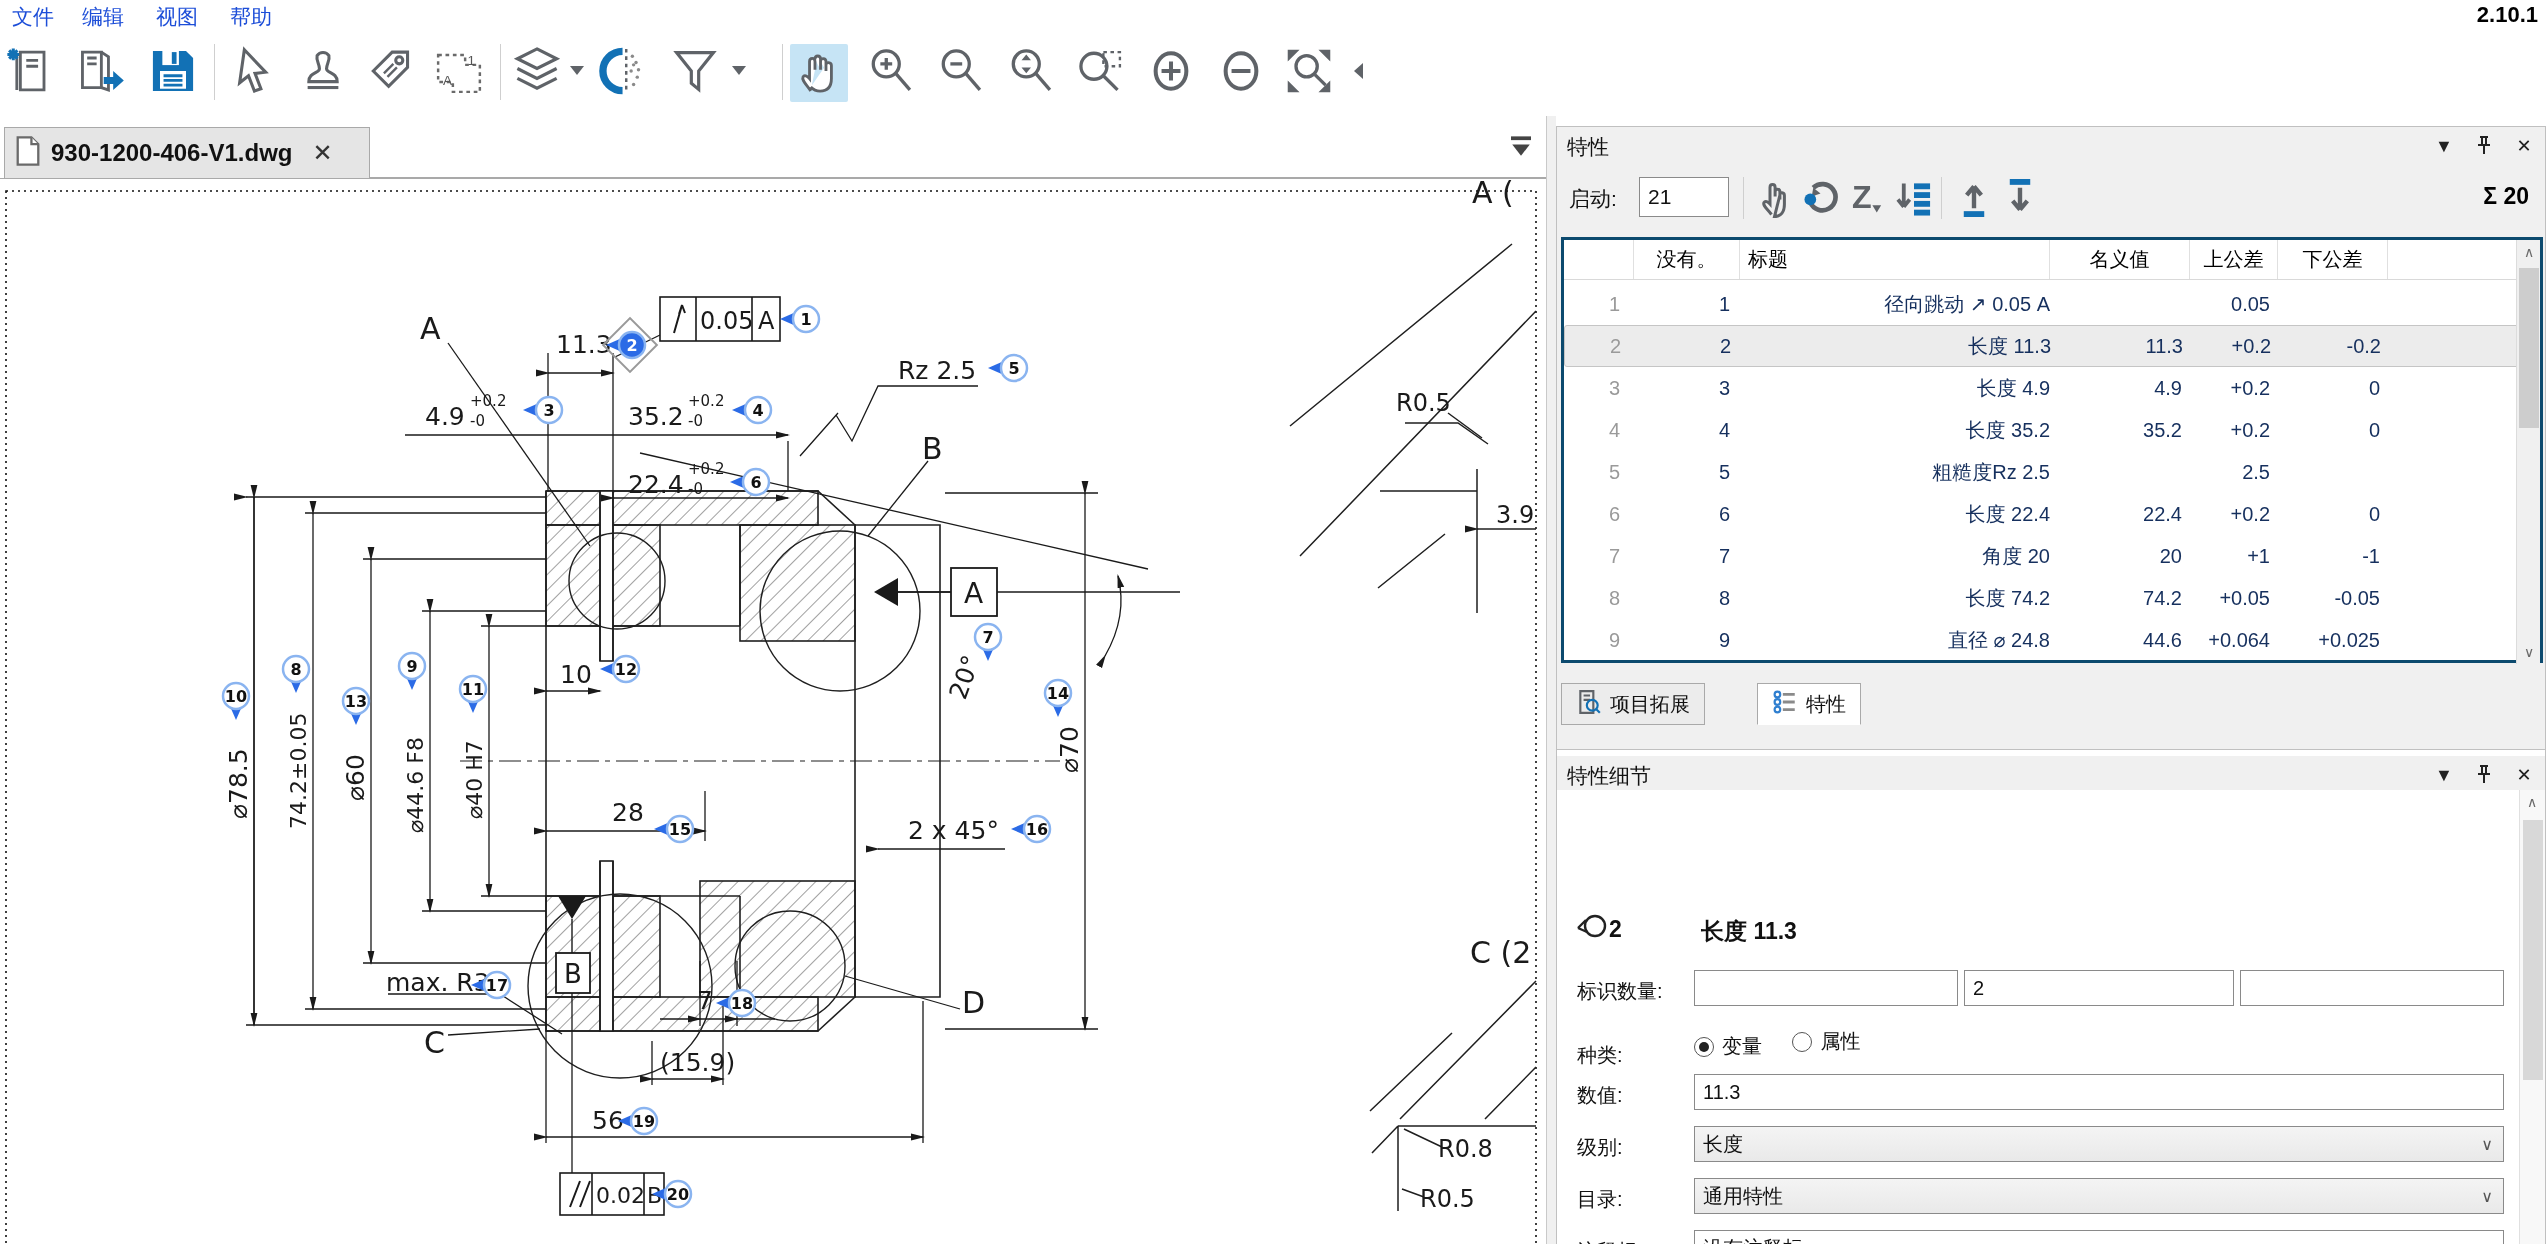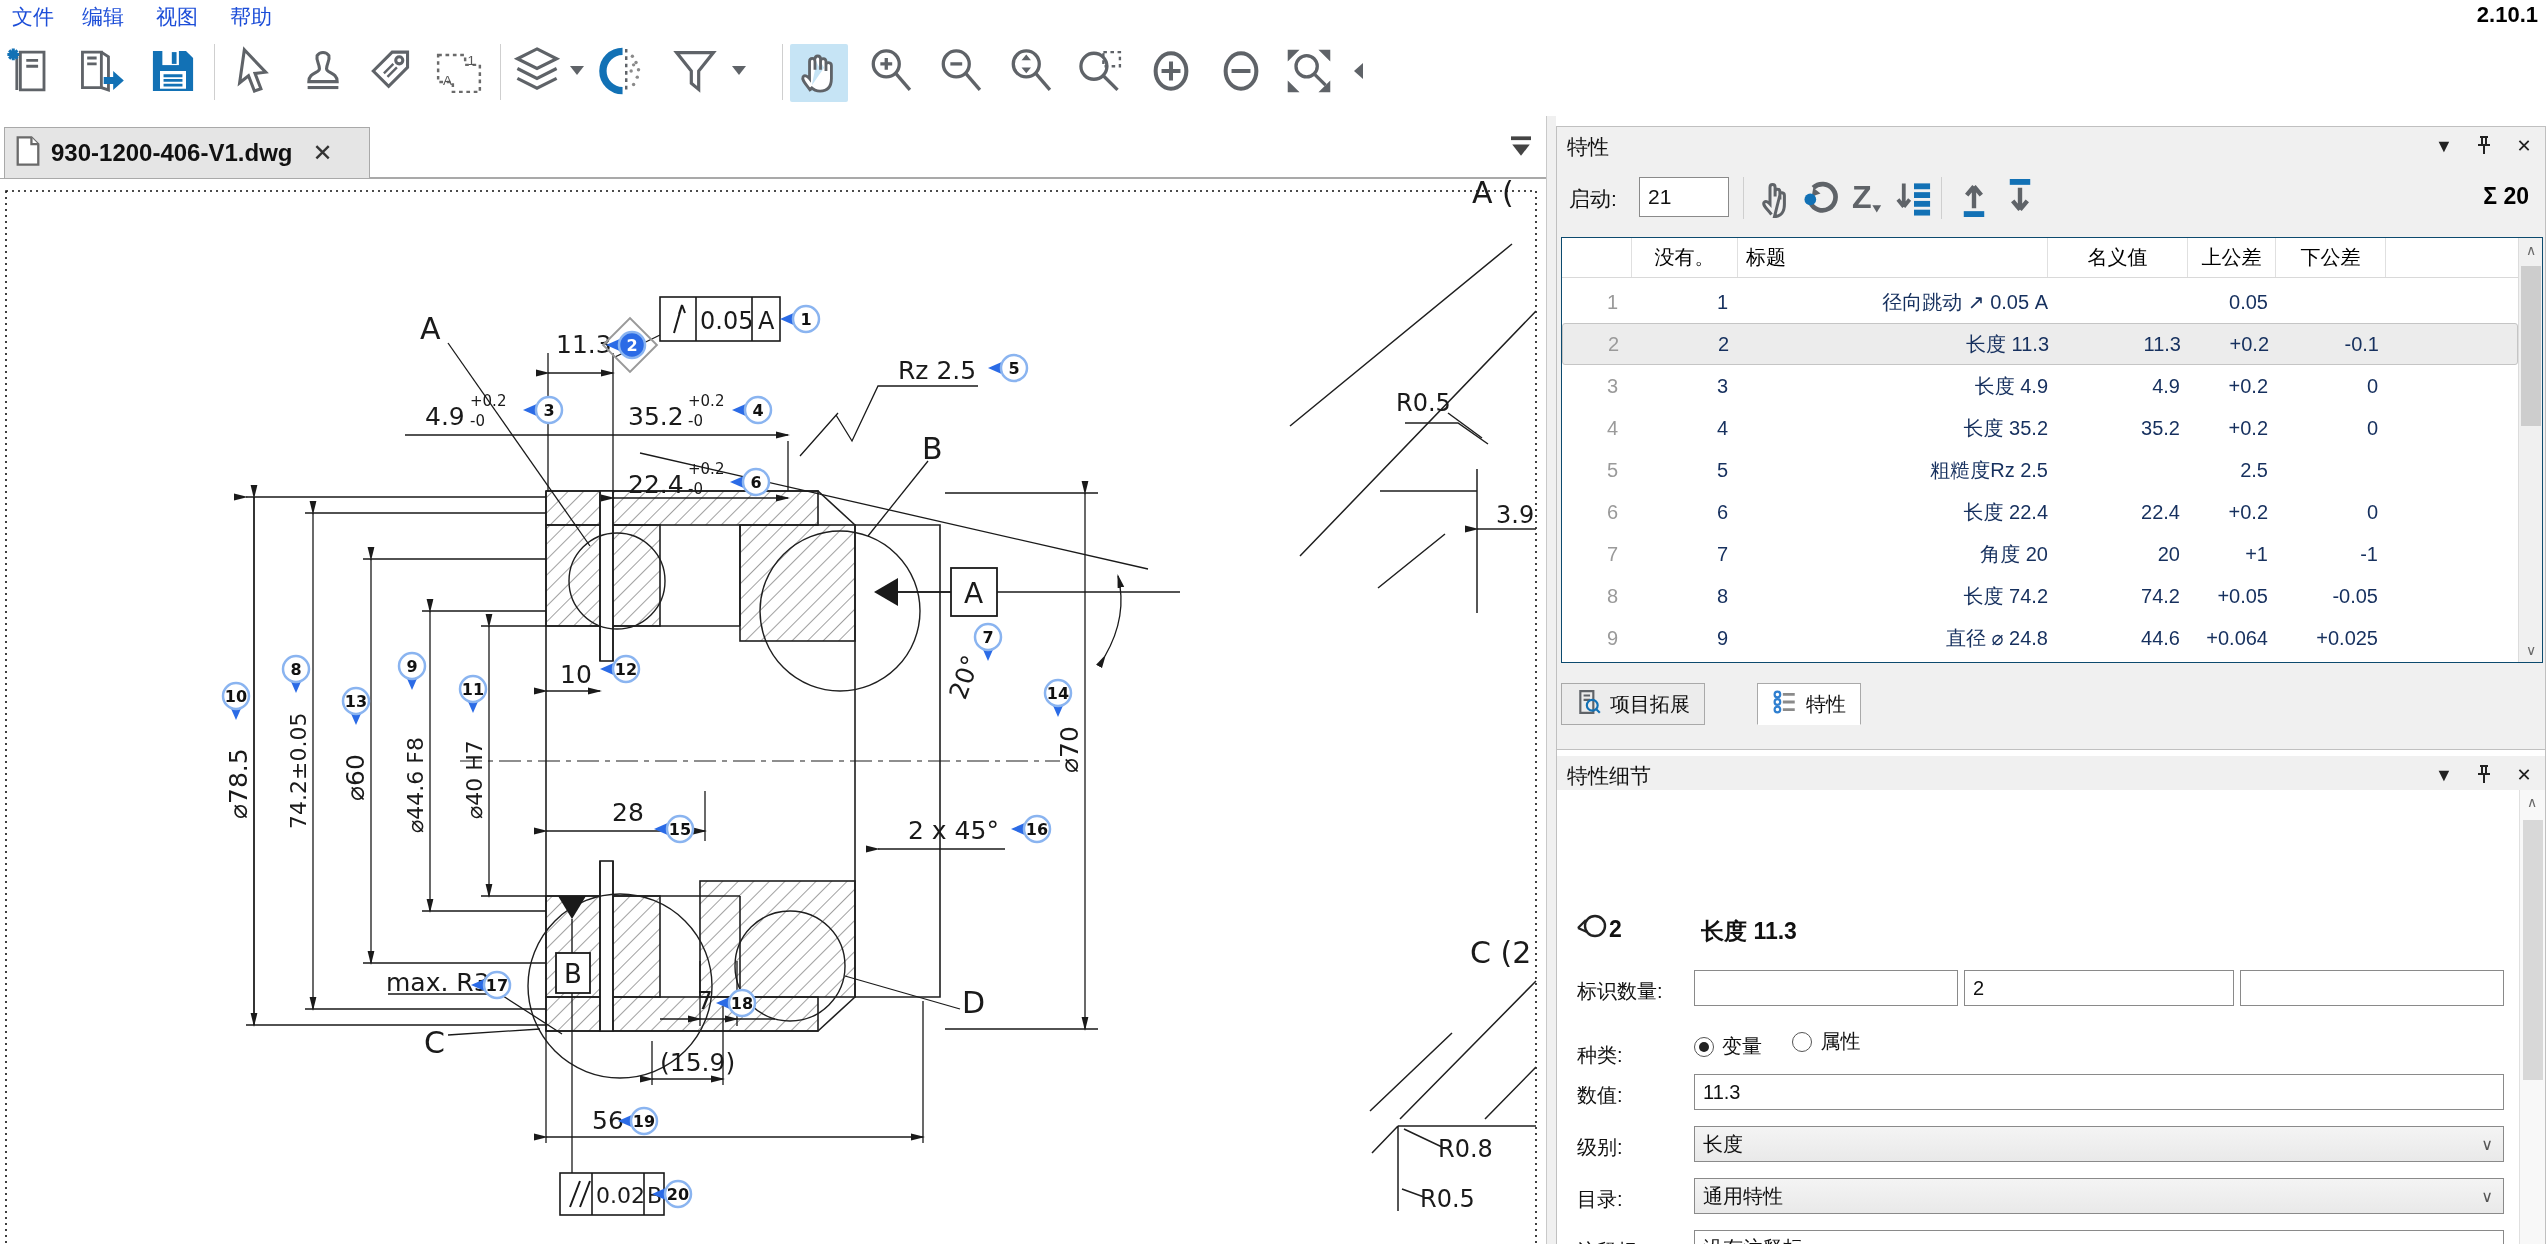--- a/index.html
+++ b/index.html
@@ -43,21 +43,21 @@
 
   #start-row { position:absolute; left:0; top:44px; width:988px; height:58px; }
   #start-label { position:absolute; left:12px; top:14px; font-size:21px; color:#111; }
   #start-input { position:absolute; left:82px; top:6px; width:90px; height:40px; border:1px solid #8a8a8a;
     font-size:21px; padding:0 8px; background:#fff; color:#111; }
   .mini { position:absolute; top:4px; width:46px; height:46px; display:flex; align-items:center; justify-content:center; }
   .vsep { position:absolute; top:6px; width:1px; height:42px; background:#cfcfcf; }
   #sum-badge { position:absolute; right:16px; top:12px; font-size:23px; font-weight:bold; color:#000; }
 
   
-  #char-table { position:absolute; left:4px; top:110px; width:982px; height:426px; background:#fff; border:1px solid #0c4a6e; }
+  #char-table { position:absolute; left:4px; top:110px; width:982px; height:426px; background:#fff; border:3px solid #0c4a6e; }
   #tbl-scroll { position:absolute; right:0; top:0; width:24px; height:424px; background:#f0f0f0; border-left:1px solid #dcdcdc; }
   .sb-btn { position:absolute; left:0; width:24px; height:24px; color:#6a6a6a; font-size:14px; display:flex; align-items:center; justify-content:center; }
   #tbl-thumb { position:absolute; left:2px; top:28px; width:20px; height:160px; background:#cdcdcd; }
   .trow { position:absolute; left:0; width:956px; height:42px; display:grid;
     grid-template-columns:70px 106px 310px 140px 88px 110px 1fr; align-items:center; font-size:20px; }
   .trow.head { height:40px; font-size:20px; color:#000; border-bottom:1px solid #d9d9d9; }
   .trow.head .hc { border-right:1px solid #e0e0e0; height:100%; display:flex; align-items:center; justify-content:center; }
   .trow.head .hc.title { justify-content:flex-start; padding-left:8px; }
   .c-idx { text-align:right; padding-right:14px; color:#9a9a9a; }
   .c-no  { text-align:right; padding-right:10px; color:#16305e; }
@@ -660,21 +660,21 @@
         <div class="c-up">0.05</div>
         <div class="c-lo"></div>
         <div></div>
     </div>
     <div class="trow sel" style="top:85px">
       <div class="c-idx">2</div>
         <div class="c-no">2</div>
         <div class="c-title">长度 11.3</div>
         <div class="c-nom">11.3</div>
         <div class="c-up">+0.2</div>
-        <div class="c-lo">-0.1</div>
+        <div class="c-lo">-0.2</div>
         <div></div>
     </div>
     <div class="trow" style="top:127px">
       <div class="c-idx">3</div>
         <div class="c-no">3</div>
         <div class="c-title">长度 4.9</div>
         <div class="c-nom">4.9</div>
         <div class="c-up">+0.2</div>
         <div class="c-lo">0</div>
         <div></div>

